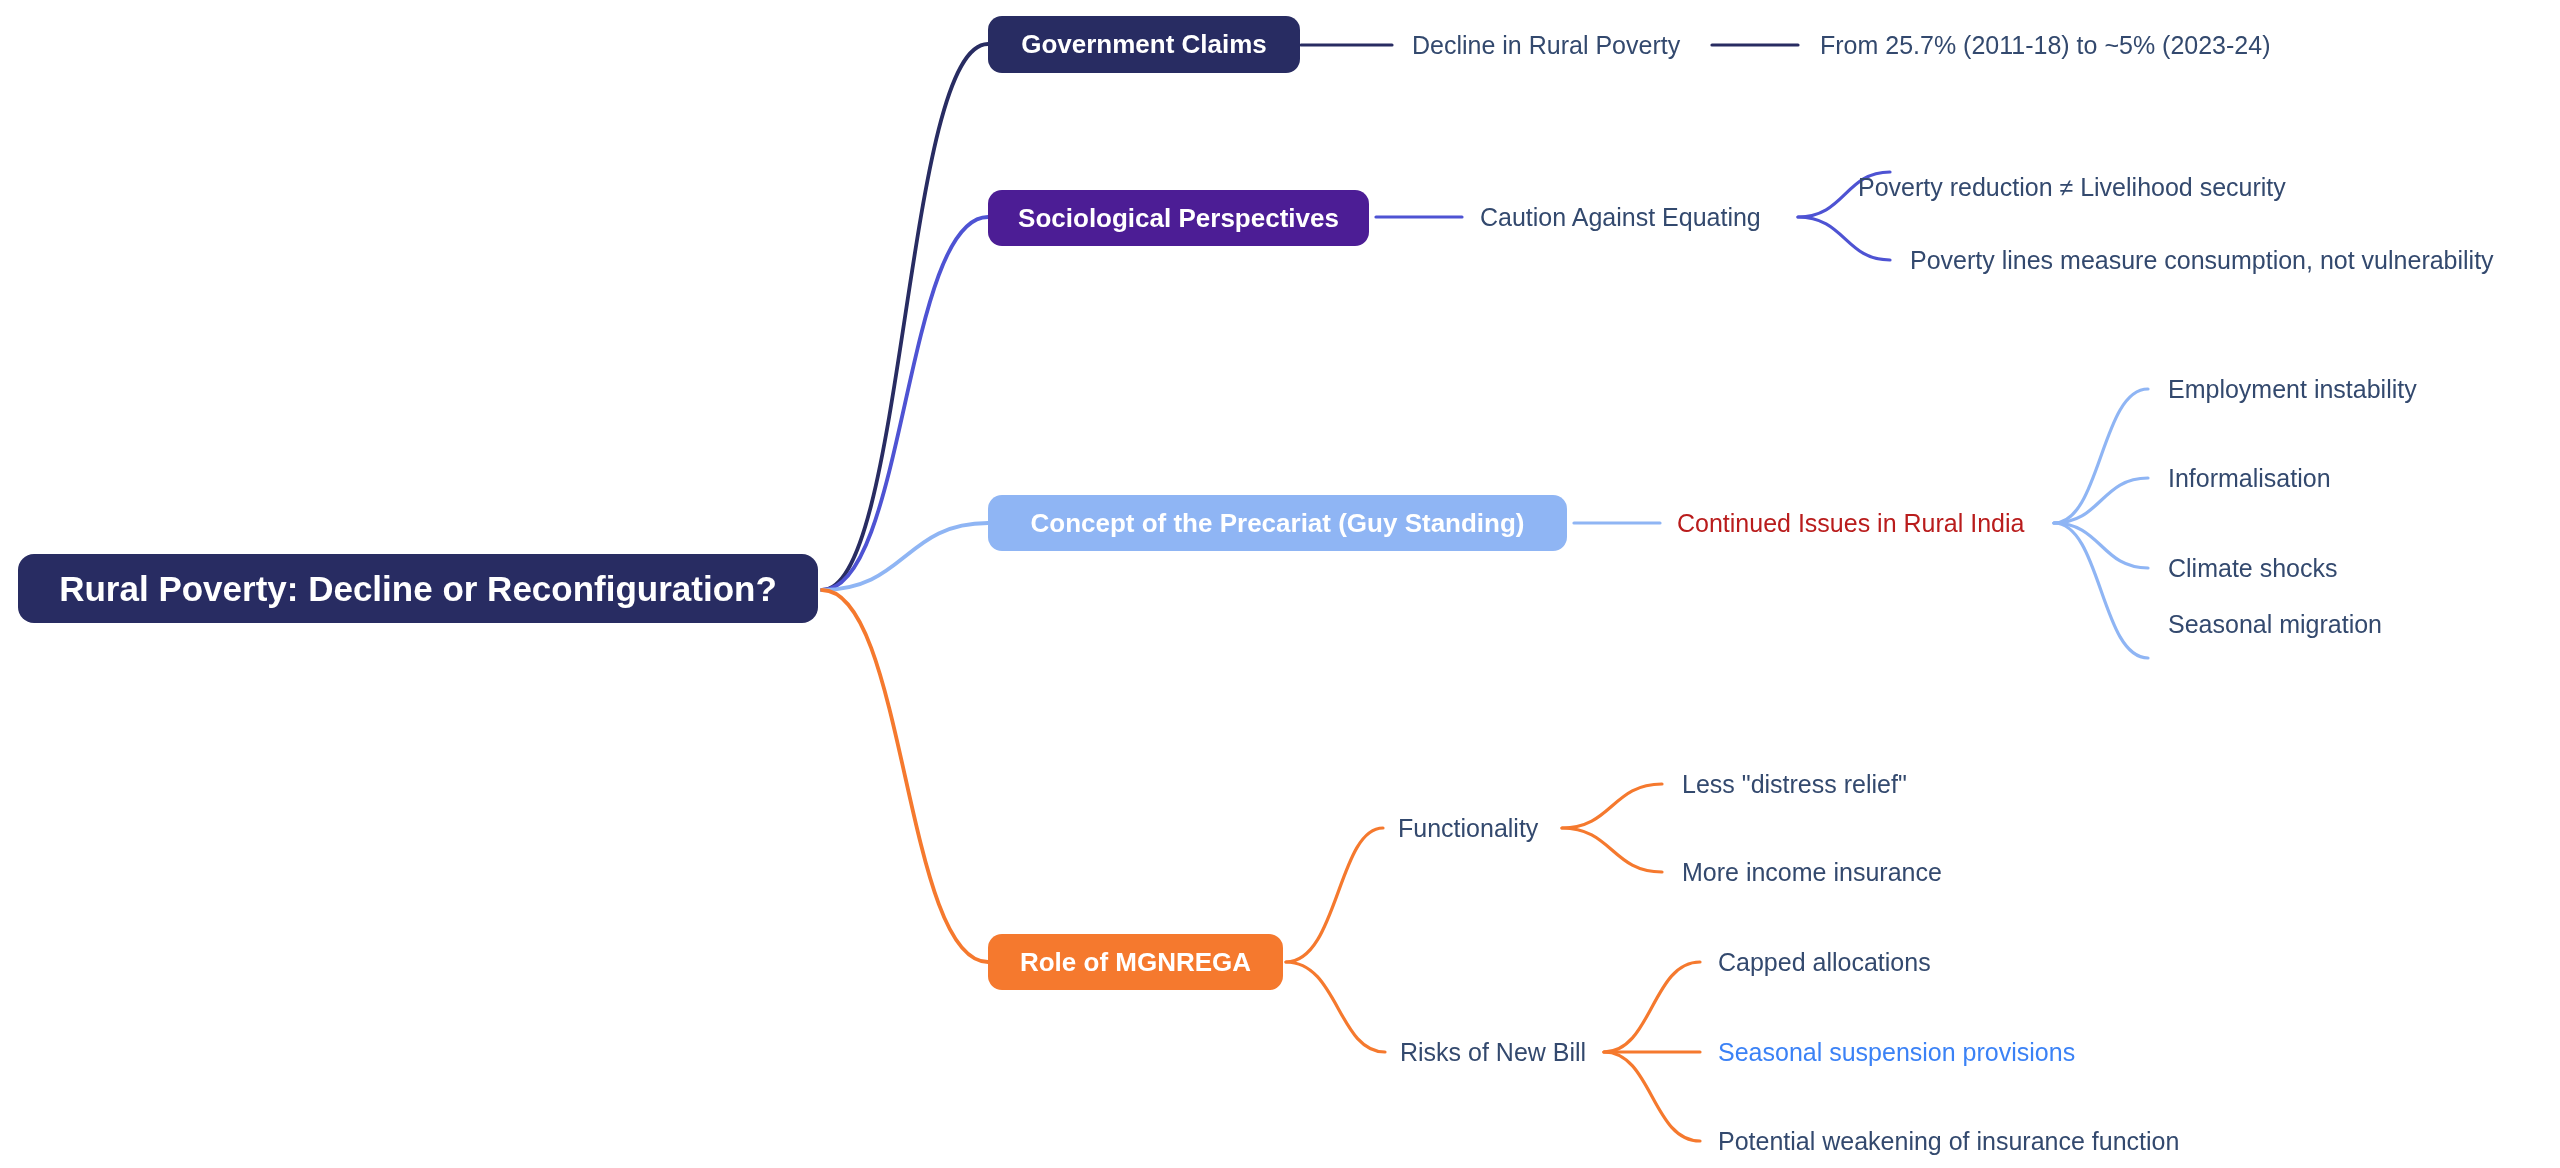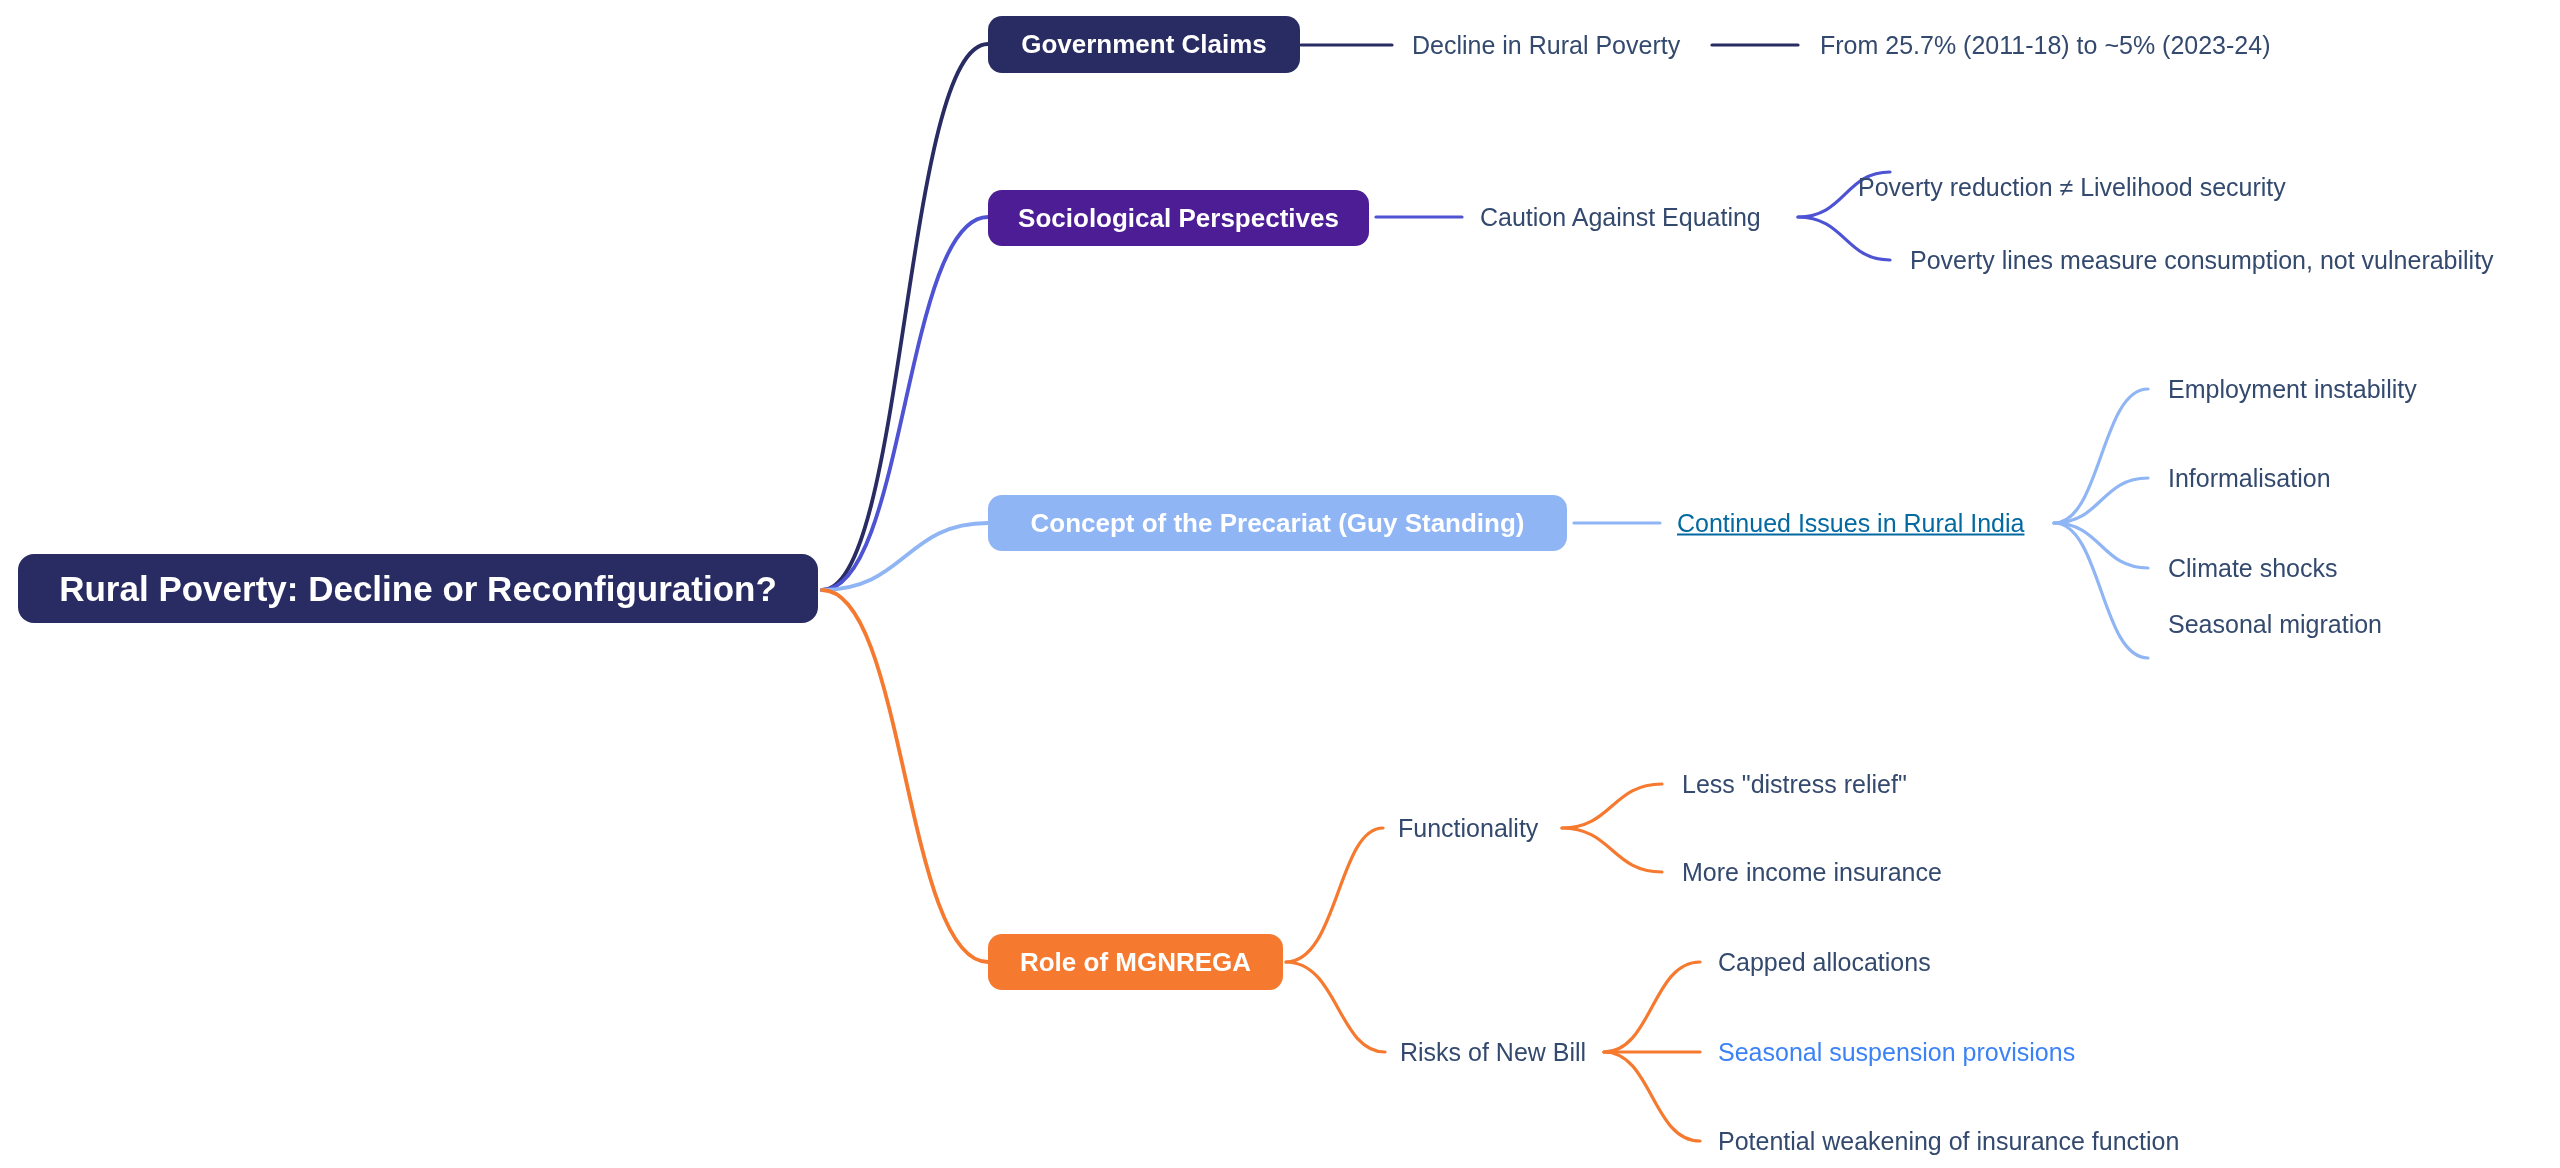--- a/index.html
+++ b/index.html
@@ -86,21 +86,21 @@
   <div class="node-box" style="left: 988px; top: 495px; width: 579px; height: 56px; background-color: rgb(143, 181, 244);">Concept of the Precariat (Guy Standing)</div>
   <div class="node-box" style="left: 988px; top: 934px; width: 295px; height: 56px; background-color: rgb(245, 121, 46);">Role of MGNREGA</div>
 
   <div class="node-label" style="left: 1412px; top: 45px; color: rgb(51, 73, 110);">Decline in Rural Poverty</div>
   <div class="node-label" style="left: 1820px; top: 45px; color: rgb(51, 73, 110);">From 25.7% (2011-18) to ~5% (2023-24)</div>
 
   <div class="node-label" style="left: 1480px; top: 217px; color: rgb(51, 73, 110);">Caution Against Equating</div>
   <div class="node-label" style="left: 1858px; top: 172px; color: rgb(51, 73, 110); margin-top: 15px;">Poverty reduction ≠ Livelihood security</div>
   <div class="node-label" style="left: 1910px; top: 260px; color: rgb(51, 73, 110);">Poverty lines measure consumption, not vulnerability</div>
 
-  <div class="node-label" style="left: 1677px; top: 523px; color: #0369a1; text-decoration: underline;">Continued Issues in Rural India</div>
+  <div class="node-label" style="left: 1677px; top: 523px; color: #b91c1c;">Continued Issues in Rural India</div>
   <div class="node-label" style="left: 2168px; top: 389px; color: rgb(51, 73, 110);">Employment instability</div>
   <div class="node-label" style="left: 2168px; top: 478px; color: rgb(51, 73, 110);">Informalisation</div>
   <div class="node-label" style="left: 2168px; top: 568px; color: rgb(51, 73, 110);">Climate shocks</div>
   <div class="node-label" style="left: 2168px; top: 624px; color: rgb(51, 73, 110);">Seasonal migration</div>
 
   <div class="node-label" style="left: 1398px; top: 828px; color: rgb(51, 73, 110);">Functionality</div>
   <div class="node-label" style="left: 1682px; top: 784px; color: rgb(51, 73, 110);">Less "distress relief"</div>
   <div class="node-label" style="left: 1682px; top: 872px; color: rgb(51, 73, 110);">More income insurance</div>
   <div class="node-label" style="left: 1400px; top: 1052px; color: rgb(51, 73, 110);">Risks of New Bill</div>
   <div class="node-label" style="left: 1718px; top: 962px; color: rgb(51, 73, 110);">Capped allocations</div>

